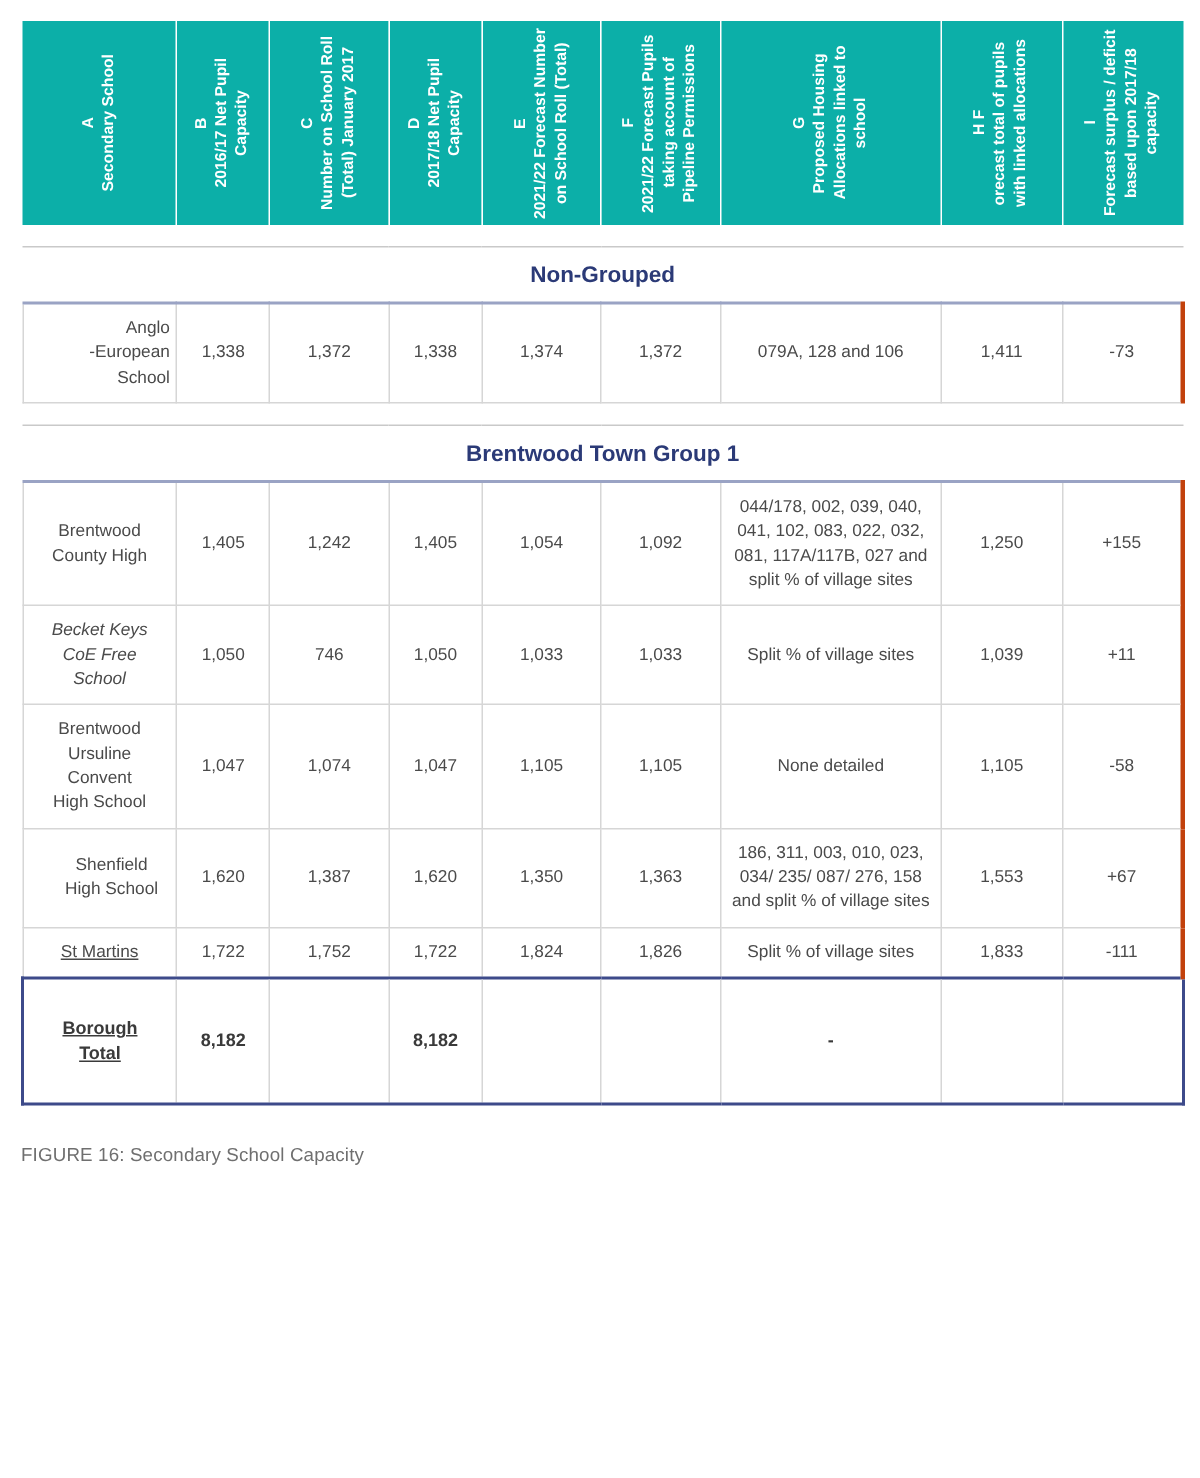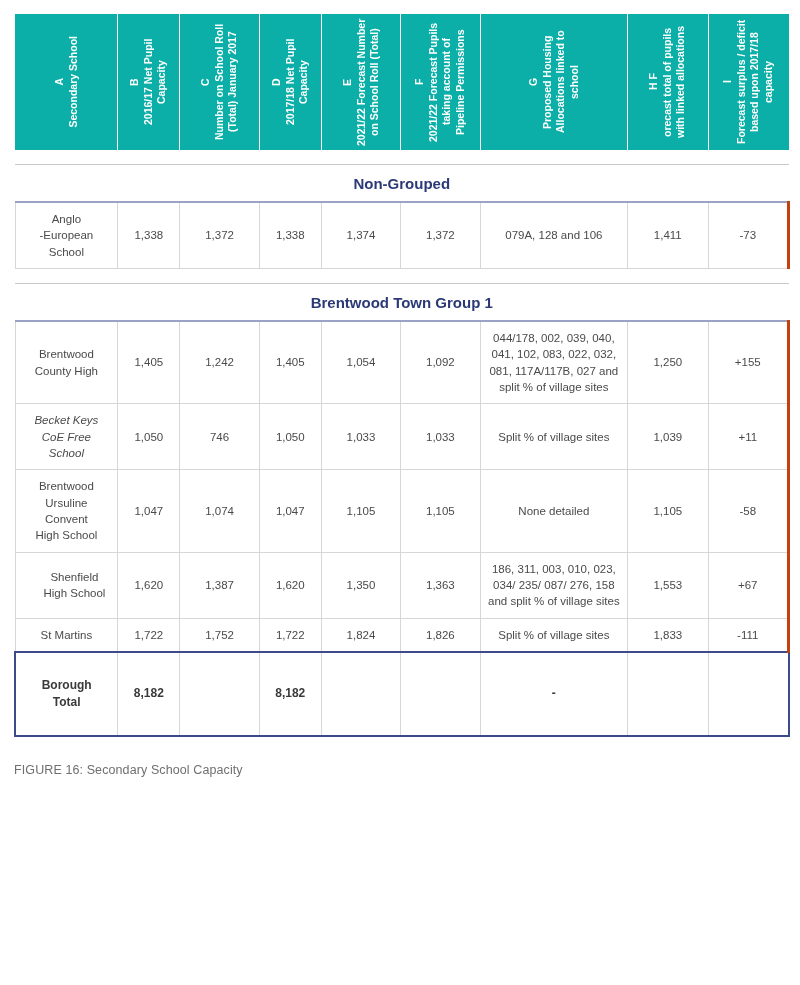--- a/index.html
+++ b/index.html
@@ -220,21 +220,21 @@
         </tr>
     </thead>
     <tbody>
         <tr class="spacer">
           <td colspan="9"></td>
         </tr>
         <tr>
           <td class="group-band first" colspan="9">Non-Grouped</td>
         </tr>
         <tr>
-          <td class="cell name" style="white-space: pre-line;">Anglo
+          <td class="cell name" style="white-space: pre-line; text-align: right;">Anglo
 -European
 School</td>
           <td class="cell">1,338</td>
           <td class="cell fill-red">1,372</td>
           <td class="cell">1,338</td>
           <td class="cell fill-red">1,374</td>
           <td class="cell fill-red">1,372</td>
           <td class="cell">079A, 128 and 106</td>
           <td class="cell fill-red">1,411</td>
           <td class="cell fill-red last">-73</td>
@@ -290,32 +290,32 @@
           <td class="cell">1,620</td>
           <td class="cell fill-green">1,387</td>
           <td class="cell">1,620</td>
           <td class="cell fill-green">1,350</td>
           <td class="cell fill-green">1,363</td>
           <td class="cell">186, 311, 003, 010, 023, 034/ 235/ 087/ 276, 158 and split % of village sites</td>
           <td class="cell fill-green">1,553</td>
           <td class="cell fill-green last">+67</td>
         </tr>
         <tr>
-          <td class="cell name" style="white-space: pre-line;">St Martins</td>
+          <td class="cell name" style="white-space: pre-line; text-decoration: underline;">St Martins</td>
           <td class="cell">1,722</td>
           <td class="cell fill-red">1,752</td>
           <td class="cell">1,722</td>
           <td class="cell fill-red">1,824</td>
           <td class="cell fill-red">1,826</td>
           <td class="cell">Split % of village sites</td>
           <td class="cell fill-red">1,833</td>
           <td class="cell fill-red last">-111</td>
         </tr>
         <tr class="total total-top">
-          <td class="cell name" style="white-space: pre-line; border-top: 2px solid rgb(61, 74, 138); border-bottom: 2px solid rgb(61, 74, 138); border-left: 2px solid rgb(61, 74, 138);">Borough
+          <td class="cell name" style="white-space: pre-line; border-top: 2px solid rgb(61, 74, 138); border-bottom: 2px solid rgb(61, 74, 138); border-left: 2px solid rgb(61, 74, 138); text-decoration: underline;">Borough
 Total</td>
           <td class="cell" style="border-top: 2px solid rgb(61, 74, 138); border-bottom: 2px solid rgb(61, 74, 138);">8,182</td>
           <td class="cell fill-green" style="border-top: 2px solid rgb(61, 74, 138); border-bottom: 2px solid rgb(61, 74, 138);">7,261</td>
           <td class="cell" style="border-top: 2px solid rgb(61, 74, 138); border-bottom: 2px solid rgb(61, 74, 138);">8,182</td>
           <td class="cell fill-green" style="border-top: 2px solid rgb(61, 74, 138); border-bottom: 2px solid rgb(61, 74, 138);">7,740</td>
           <td class="cell fill-green" style="border-top: 2px solid rgb(61, 74, 138); border-bottom: 2px solid rgb(61, 74, 138);">7,797</td>
           <td class="cell" style="border-top: 2px solid rgb(61, 74, 138); border-bottom: 2px solid rgb(61, 74, 138);">-</td>
           <td class="cell fill-red" style="border-top: 2px solid rgb(61, 74, 138); border-bottom: 2px solid rgb(61, 74, 138);">8,191</td>
           <td class="cell fill-red last" style="border-top: 2px solid rgb(61, 74, 138); border-bottom: 2px solid rgb(61, 74, 138); border-right: 2px solid rgb(61, 74, 138);">-9</td>
         </tr>

